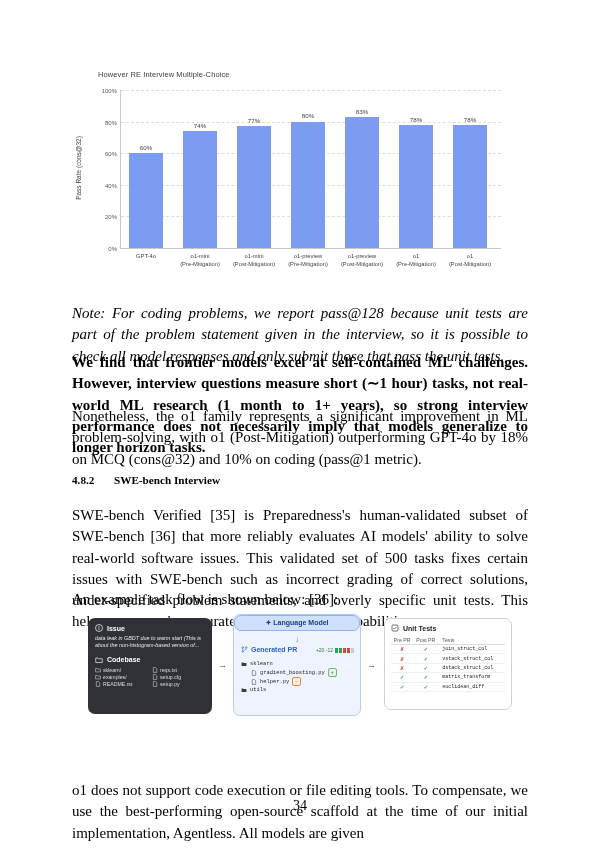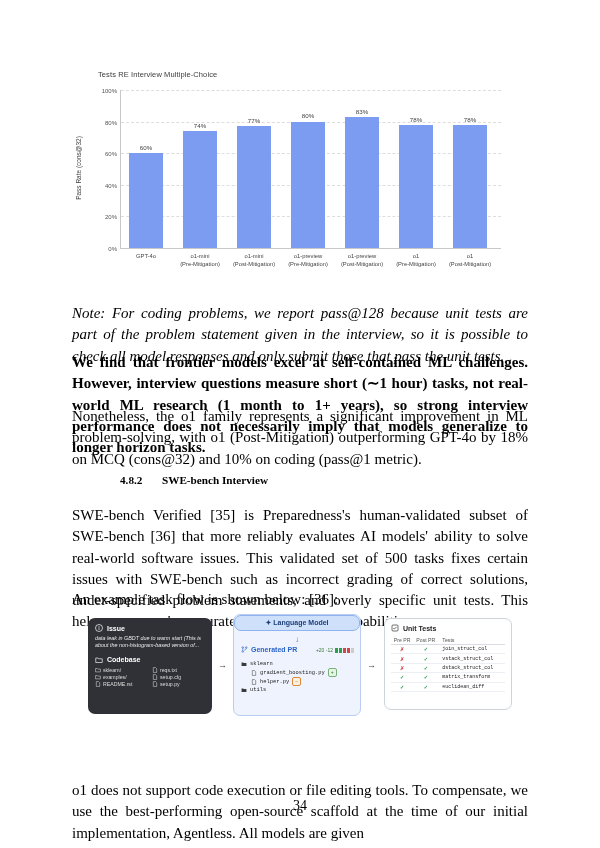--- a/index.html
+++ b/index.html
@@ -119,21 +119,21 @@
     text-align: justify;
   }
   .para.italic { font-style: italic; }
   .heading {
     position: absolute;
     left: 72px;
     font-family: "Liberation Serif", serif;
     font-weight: bold;
     font-size: 11.2px;
   }
-  .heading .num { display: inline-block; width: 42px; margin-left: 48px; }
+  .heading .num { display: inline-block; width: 42px; }
 
   
   .figure {
     position: absolute;
     left: 88px;
     top: 614px;
     width: 424px;
     height: 104px;
     font-family: "Liberation Sans", sans-serif;
   }
@@ -308,21 +308,21 @@
     font-size: 14px;
   }
   svg { display: block; }
 </style>
 </head>
 <body>
 
 <div class="page">
 
   <div class="chart-block">
-    <div class="chart-title">Tests RE Interview Multiple-Choice</div>
+    <div class="chart-title">However RE Interview Multiple-Choice</div>
     <div class="ylabel" style="top:110px;">Pass Rate (cons@32)</div>
     <div class="plot">
 
       <div class="gridline" style="top:0px;">
         <span class="ytick">100%</span>
       </div>
       <div class="gridline" style="top:31.6px;">
         <span class="ytick">80%</span>
       </div>
       <div class="gridline" style="top:63.2px;">

